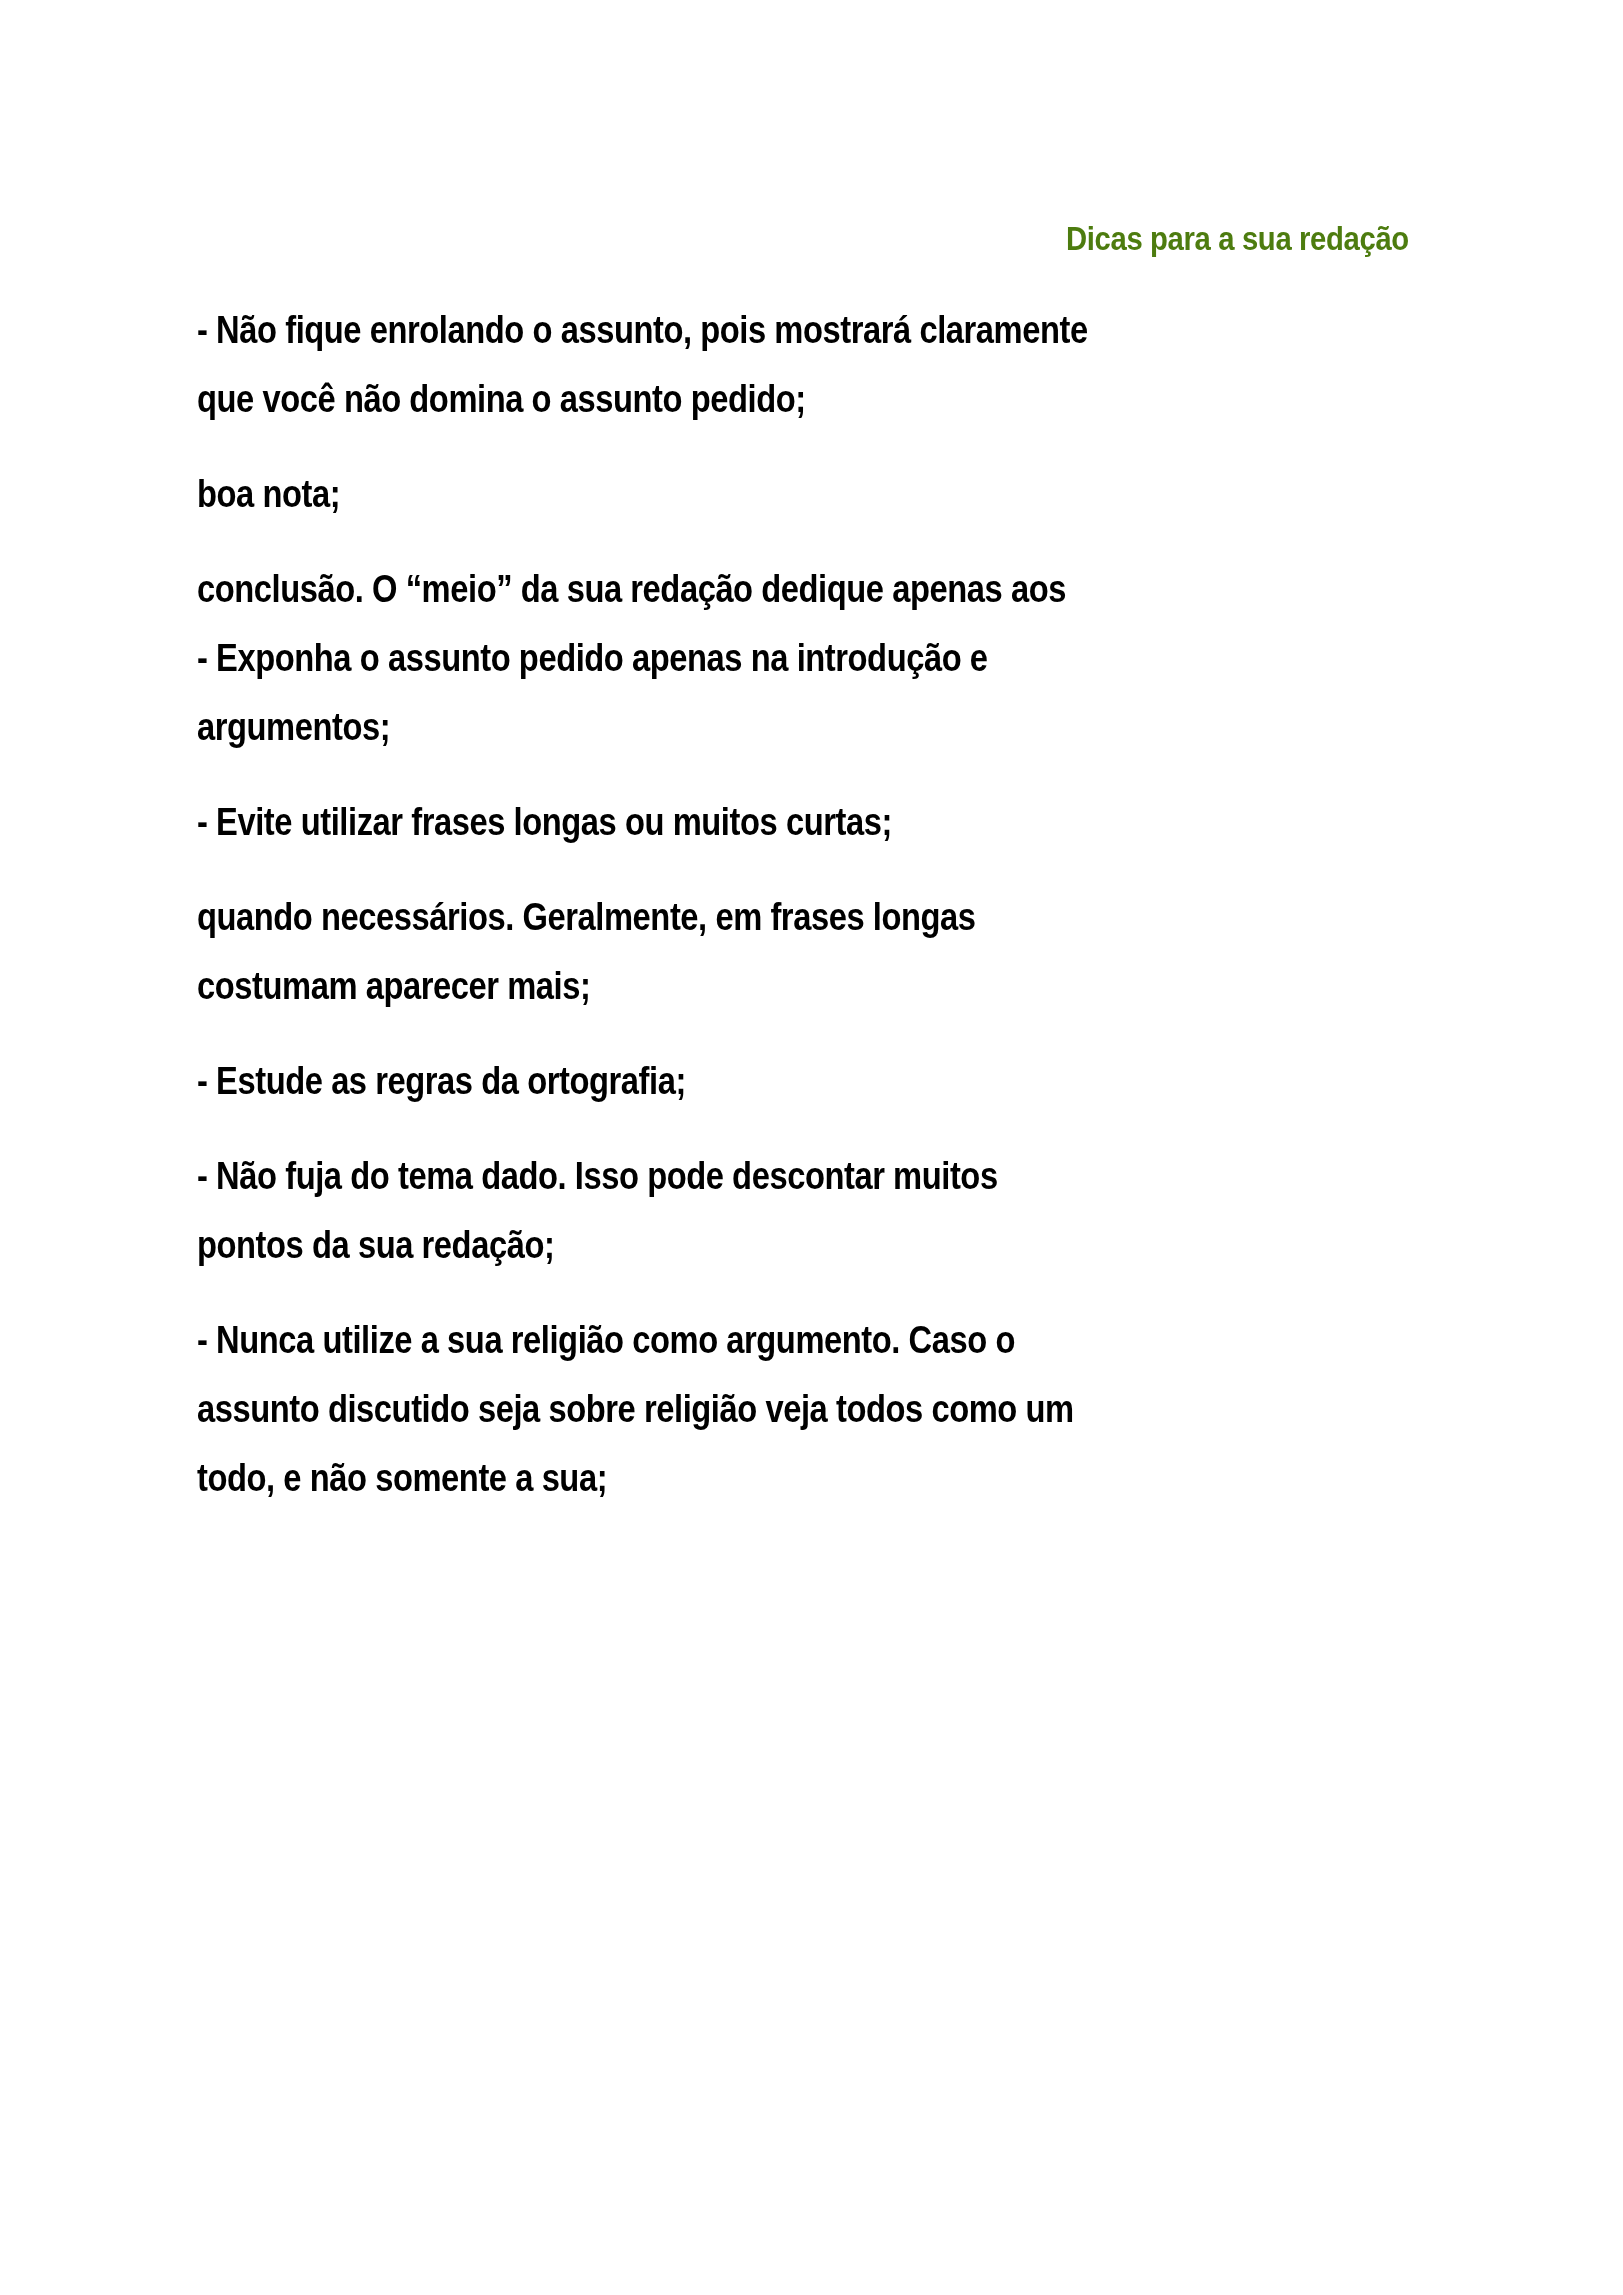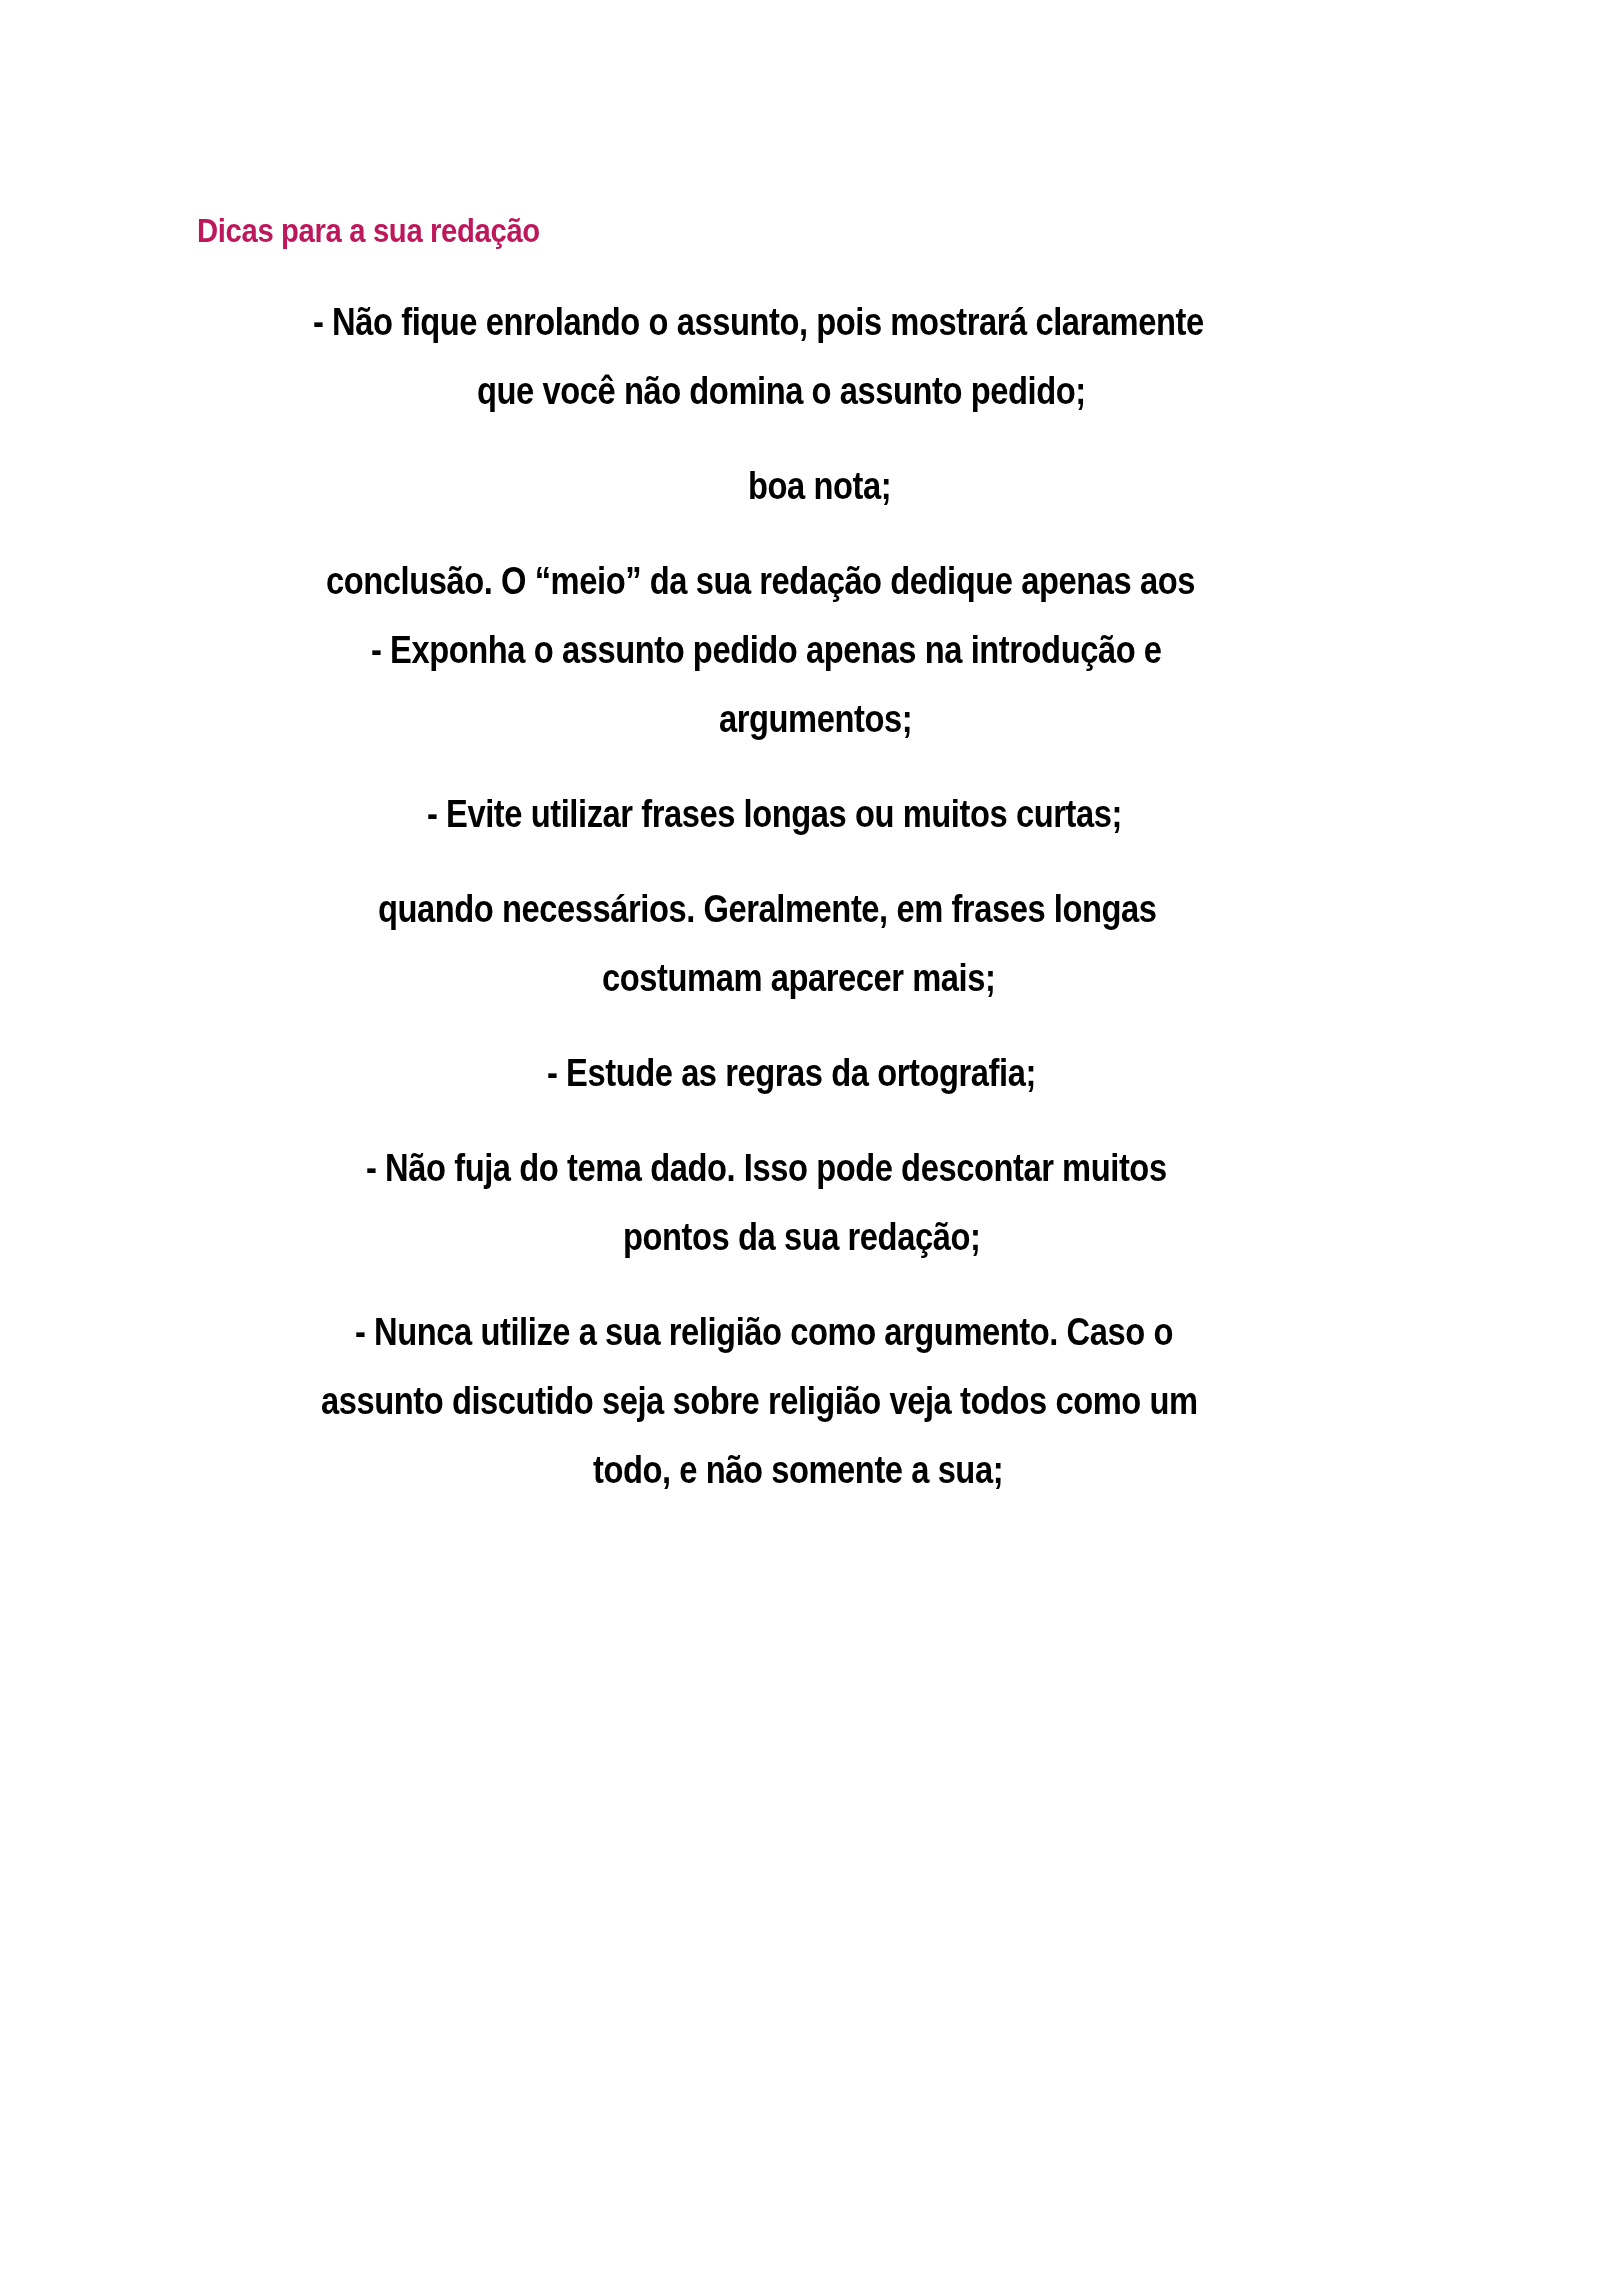--- a/index.html
+++ b/index.html
@@ -24,38 +24,38 @@
     position: absolute;
     left: 197px;
     top: 200px;
     width: 1268px;
   }
   .doc-title {
     font-family: "Liberation Sans", sans-serif;
     font-weight: bold;
     font-size: 34px;
     line-height: 44px;
-    color: #be185d;
-    margin: 8px 0 36px 0;
+    color: #4d7c0f;
+    margin: 16px 0 36px 0;
     letter-spacing: -0.4px;
+    text-align: right;
   }
   .tip {
     font-family: "Liberation Sans", sans-serif;
     font-weight: bold;
     font-size: 38px;
     line-height: 69px;
     color: #000000;
     margin: 0 0 26px 0;
     letter-spacing: -0.5px;
     transform-origin: left top;
   }
   .tip .line {
     display: block;
     white-space: nowrap;
-    text-align: center;
   }
   .condensed {
     display: inline-block;
     transform: scaleX(0.86);
     transform-origin: left center;
   }
 </style>
 </head>
 <body>
 

